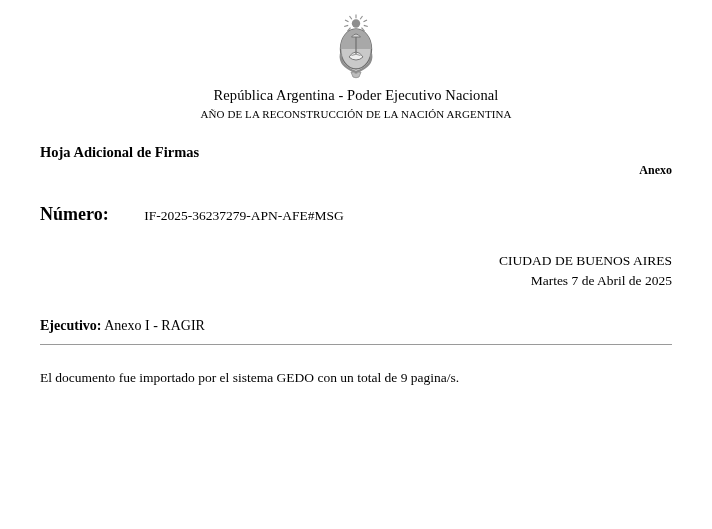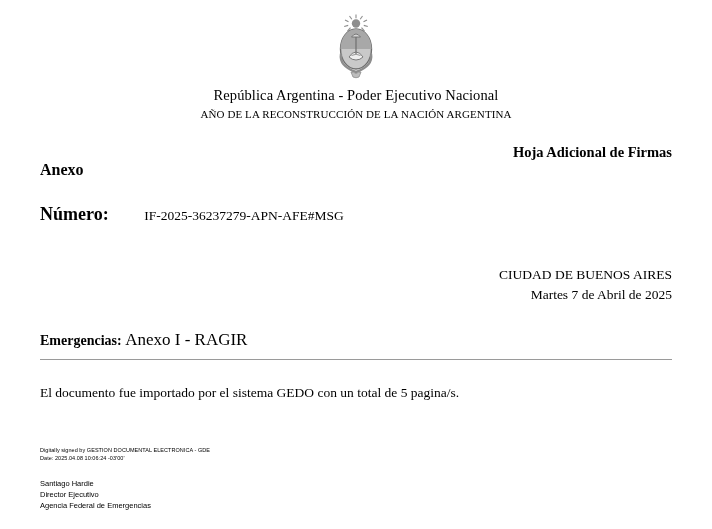--- a/index.html
+++ b/index.html
@@ -46,68 +46,68 @@
     letter-spacing: .1px;
     line-height: 19px;
   }
   .header-line-2 {
     font-size: 11px;
     letter-spacing: .1px;
     line-height: 19px;
   }
 
   .doc-title {
-    text-align: right;
+    text-align: left;
     font-weight: bold;
     font-size: 14.5px;
     margin-top: 19px;
     line-height: 18px;
   }
   .doc-subtitle {
-    text-align: left;
-    font-weight: bold;
-    font-size: 16px;
+    text-align: right;
+    font-weight: bold;
+    font-size: 12px;
     line-height: 18px;
   }
 
   
   .number-row {
     margin-top: 26px;
     font-size: 14px;
     line-height: 18px;
   }
   .number-label {
     font-weight: bold;
     font-size: 18px;
   }
   .number-value {
     font-size: 13.5px;
     margin-left: 32px;
   }
 
   
   .place-block {
-    margin-top: 40px;
+    margin-top: 26px;
     text-align: right;
     font-size: 13.5px;
     line-height: 20px;
   }
 
   
   .reference-row {
     margin-top: 26px;
     font-size: 14px;
     line-height: 18px;
   }
   .reference-label {
     font-weight: bold;
     font-size: 14px;
   }
   .reference-value {
-    font-size: 17px;
+    font-size: 14px;
   }
 
   .divider {
     margin-top: 9px;
     border: 0;
     border-top: 1px solid #9a9a9a;
     height: 0;
     width: 100%;
   }
 
@@ -199,29 +199,22 @@
     <span class="number-label">Número:</span>
     <span class="number-value">IF-2025-36237279-APN-AFE#MSG</span>
   </div>
 
   <div class="place-block">
     <div>CIUDAD DE BUENOS AIRES</div>
     <div>Martes 7 de Abril de 2025</div>
   </div>
 
   <div class="reference-row">
-    <span class="reference-label">Emergencias:</span>
+    <span class="reference-label">Ejecutivo:</span>
     <span class="reference-value">Anexo I - RAGIR</span>
   </div>
 
   <hr class="divider">
 
-  <div class="body-text">El documento fue importado por el sistema GEDO con un total de 5 pagina/s.</div>
-
-  <div class="signature-block">
-    <div class="sig-stamp">Digitally signed by GESTION DOCUMENTAL ELECTRONICA - GDE</div>
-    <div class="sig-stamp">Date: 2025.04.08 10:06:24 -03'00'</div>
-    <div class="sig-name">Santiago Hardie</div>
-    <div class="sig-role">Director Ejecutivo</div>
-    <div class="sig-org">Agencia Federal de Emergencias</div>
-  </div>
+  <div class="body-text">El documento fue importado por el sistema GEDO con un total de 9 pagina/s.</div>
+
 
 </div>
 
 </body></html>

